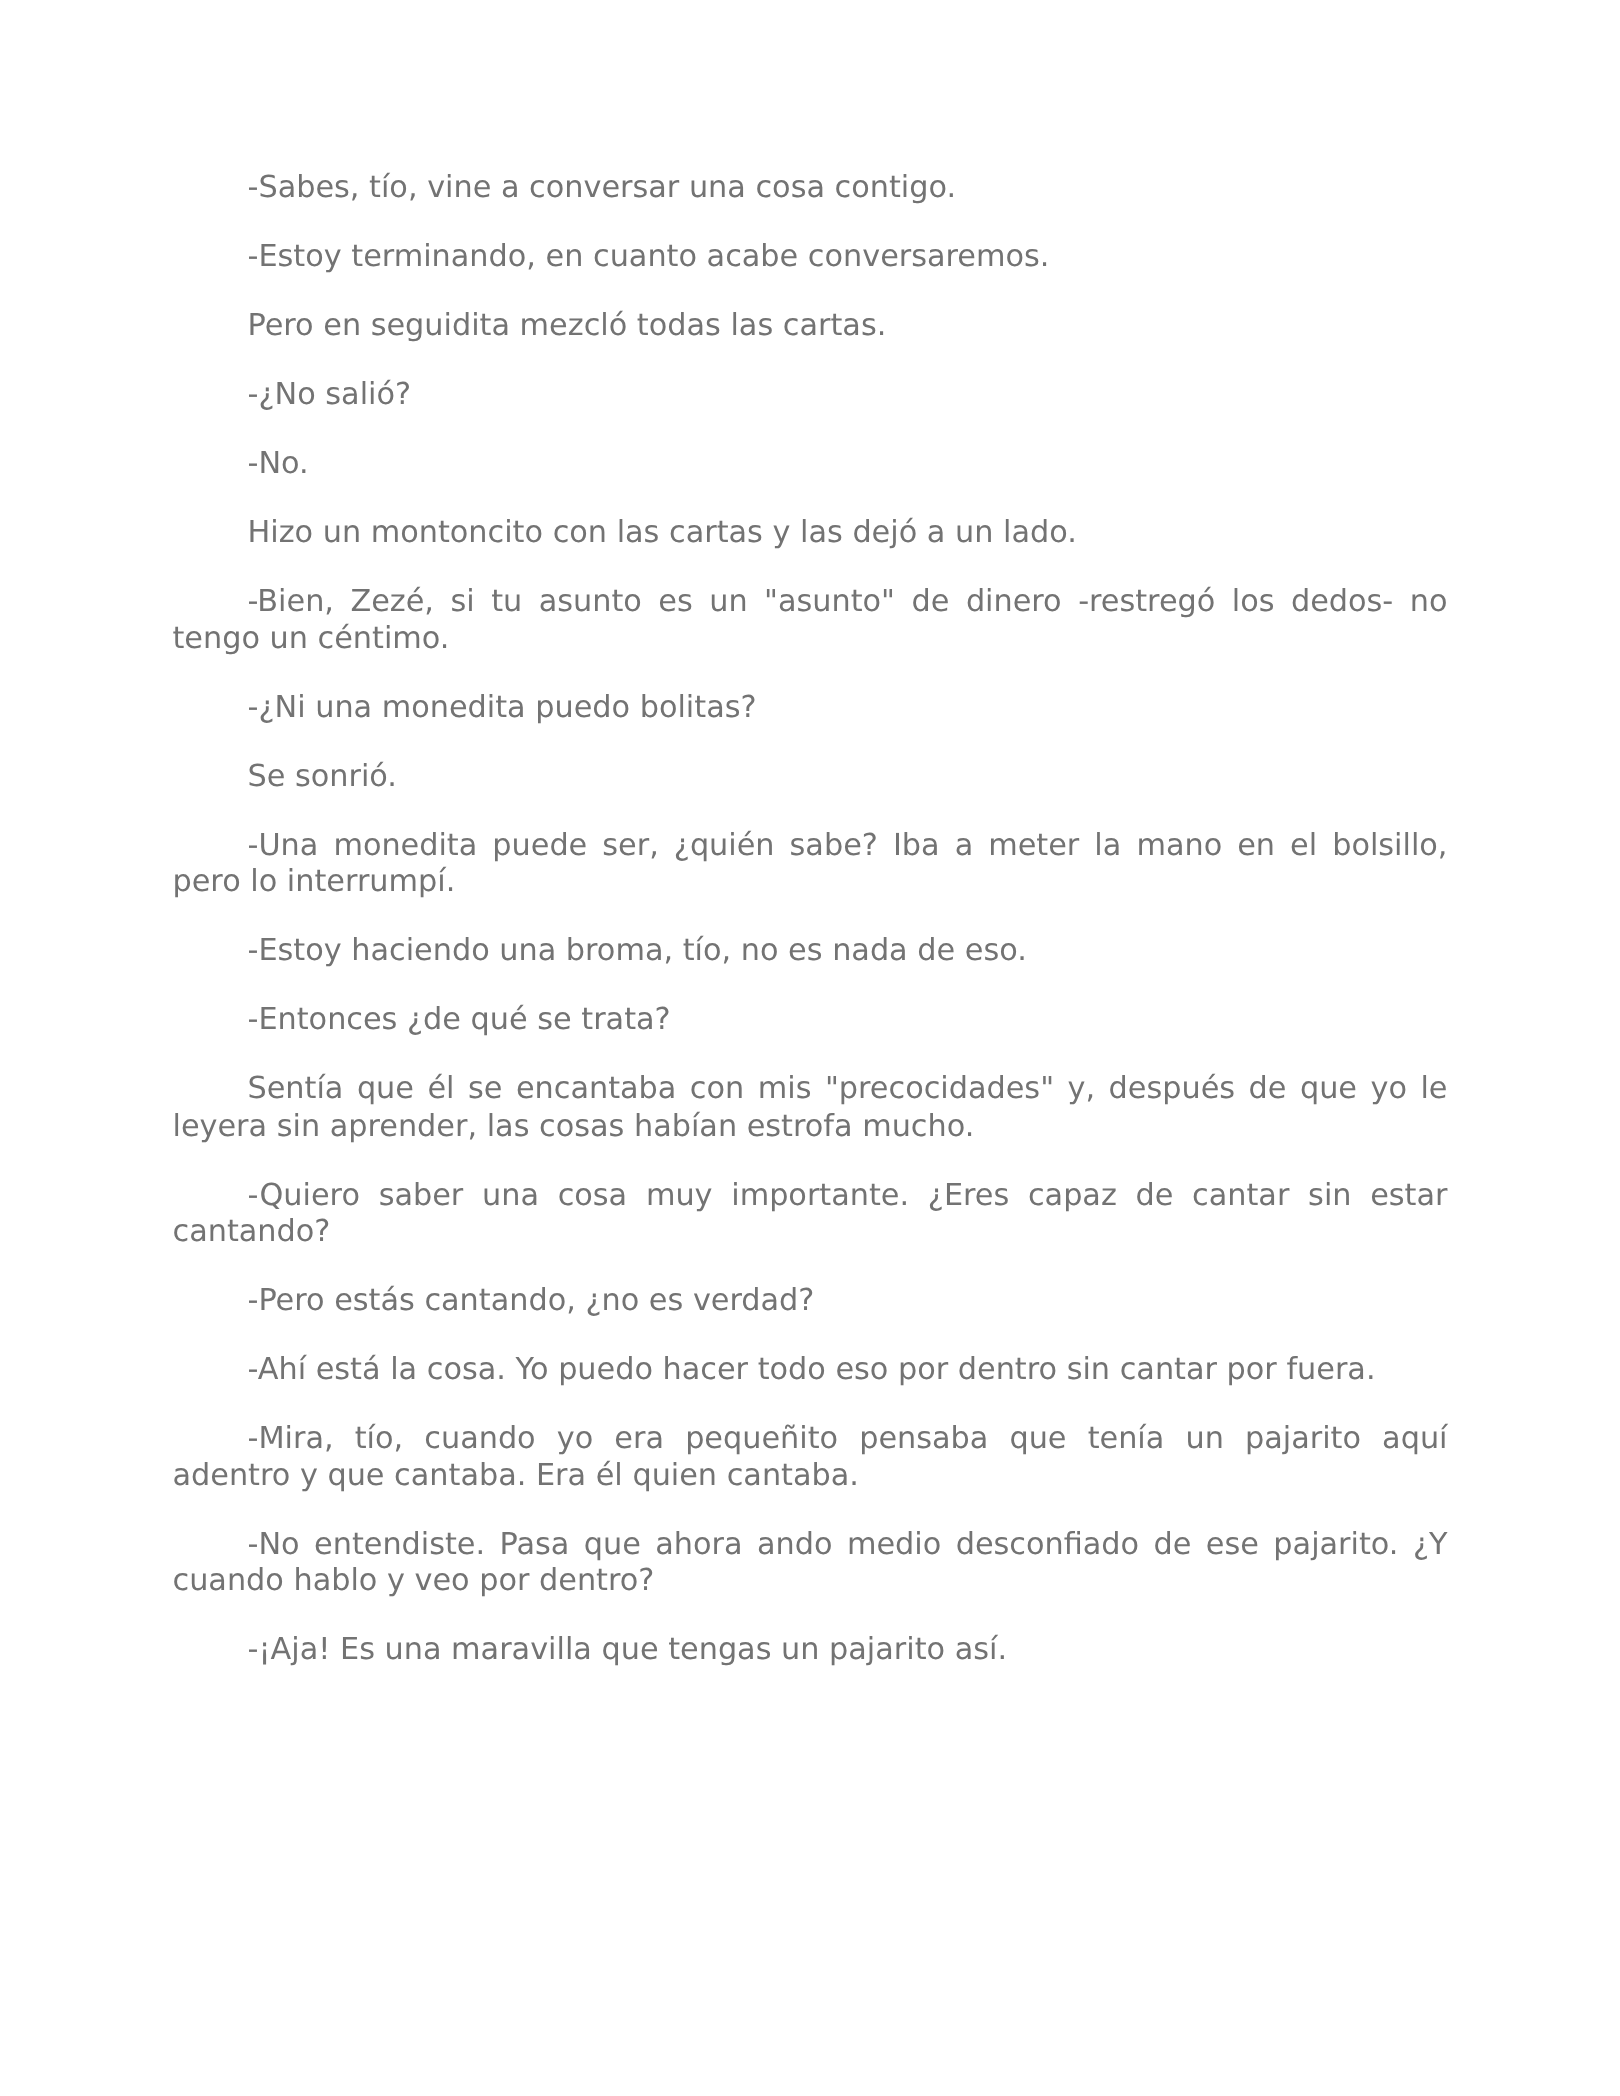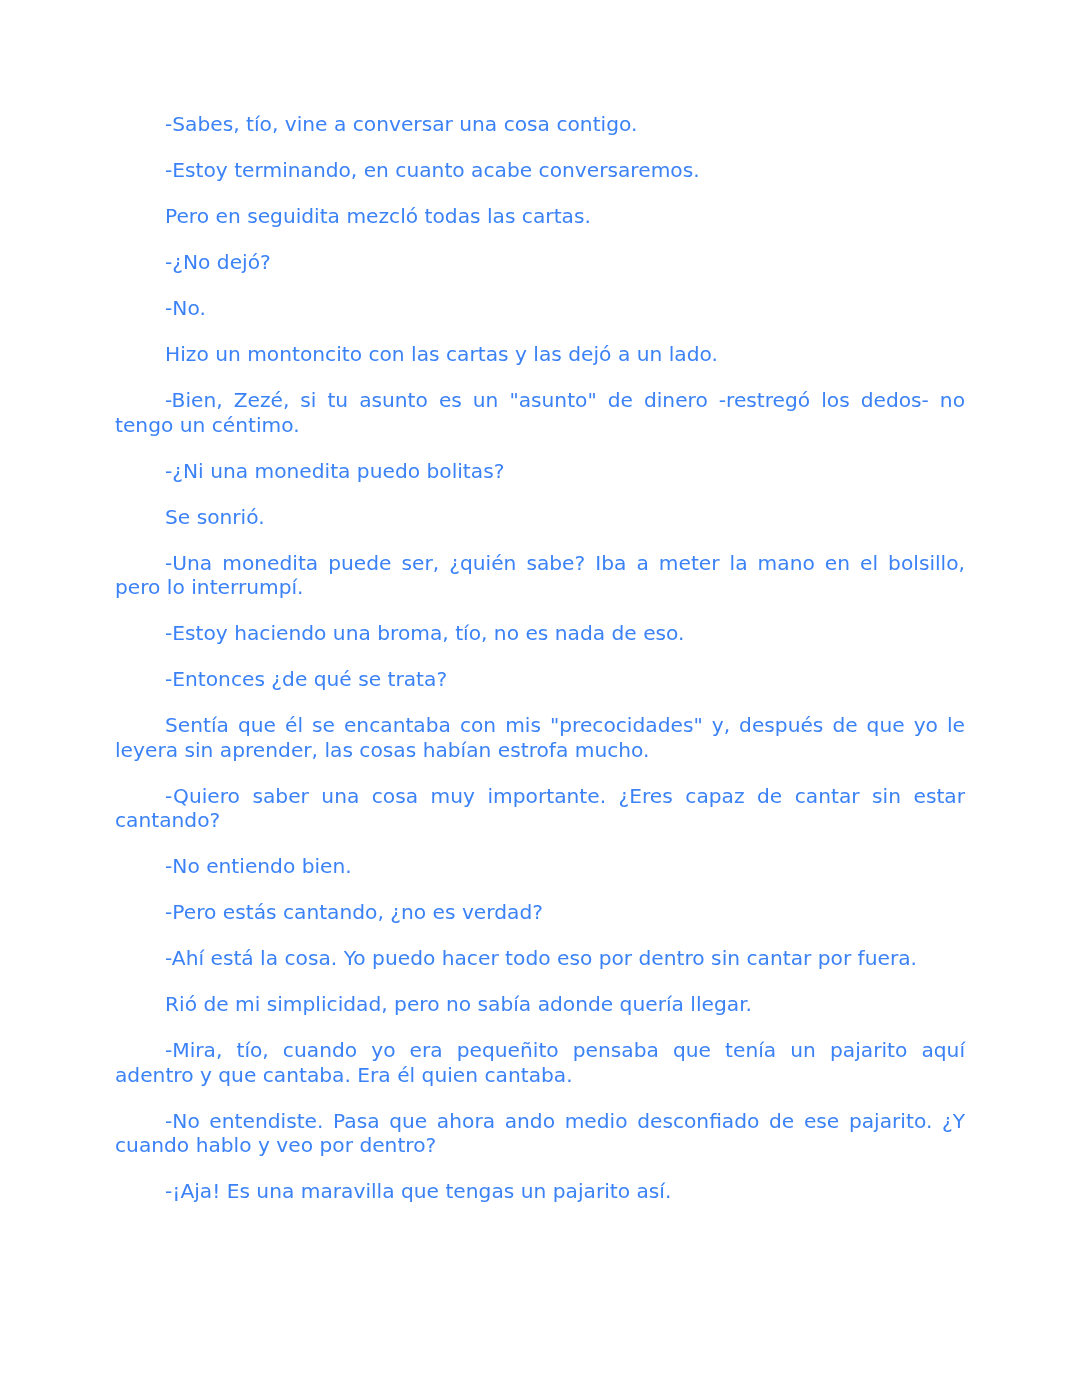--- a/index.html
+++ b/index.html
@@ -14,47 +14,45 @@
       overflow: hidden;
     }
     .page {
       position: absolute;
       left: 115px;
       top: 112px;
       width: 850px;
       font-family: "DejaVu Sans", sans-serif;
       font-size: 20.2px;
       line-height: 24.5px;
-      color: #3b82f6;
+      color: #737373;
     }
     .para {
       margin: 0 0 21.5px 0;
       text-indent: 50px;
       text-align: justify;
       text-align-last: left;
     }
   </style>
 </head>
 <body>
 
 <div class="page">
   <p class="para">-Sabes, tío, vine a conversar una cosa contigo.</p>
   <p class="para">-Estoy terminando, en cuanto acabe conversaremos.</p>
   <p class="para">Pero en seguidita mezcló todas las cartas.</p>
-  <p class="para">-¿No dejó?</p>
+  <p class="para">-¿No salió?</p>
   <p class="para">-No.</p>
   <p class="para">Hizo un montoncito con las cartas y las dejó a un lado.</p>
   <p class="para">-Bien, Zezé, si tu asunto es un "asunto" de dinero -restregó los dedos- no tengo un céntimo.</p>
   <p class="para">-¿Ni una monedita puedo bolitas?</p>
   <p class="para">Se sonrió.</p>
   <p class="para">-Una monedita puede ser, ¿quién sabe? Iba a meter la mano en el bolsillo, pero lo interrumpí.</p>
   <p class="para">-Estoy haciendo una broma, tío, no es nada de eso.</p>
   <p class="para">-Entonces ¿de qué se trata?</p>
   <p class="para">Sentía que él se encantaba con mis "precocidades" y, después de que yo le leyera sin aprender, las cosas habían estrofa mucho.</p>
   <p class="para">-Quiero saber una cosa muy importante. ¿Eres capaz de cantar sin estar cantando?</p>
-  <p class="para">-No entiendo bien.</p>
   <p class="para">-Pero estás cantando, ¿no es verdad?</p>
   <p class="para">-Ahí está la cosa. Yo puedo hacer todo eso por dentro sin cantar por fuera.</p>
-  <p class="para">Rió de mi simplicidad, pero no sabía adonde quería llegar.</p>
   <p class="para">-Mira, tío, cuando yo era pequeñito pensaba que tenía un pajarito aquí adentro y que cantaba. Era él quien cantaba.</p>
   <p class="para">-No entendiste. Pasa que ahora ando medio desconfiado de ese pajarito. ¿Y cuando hablo y veo por dentro?</p>
   <p class="para">-¡Aja! Es una maravilla que tengas un pajarito así.</p>
 </div>
 
 </body></html>

